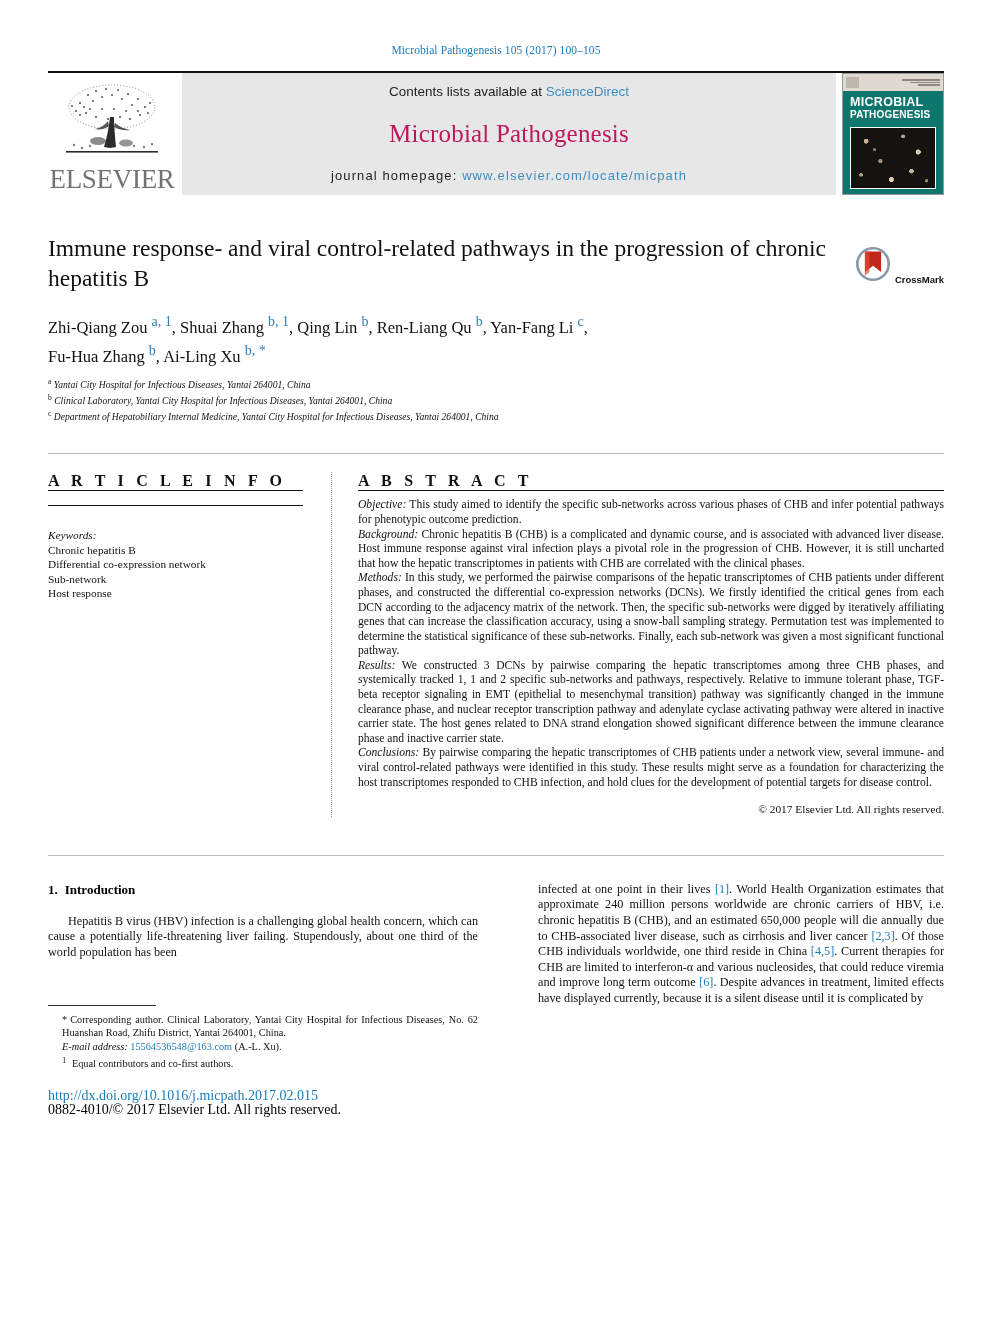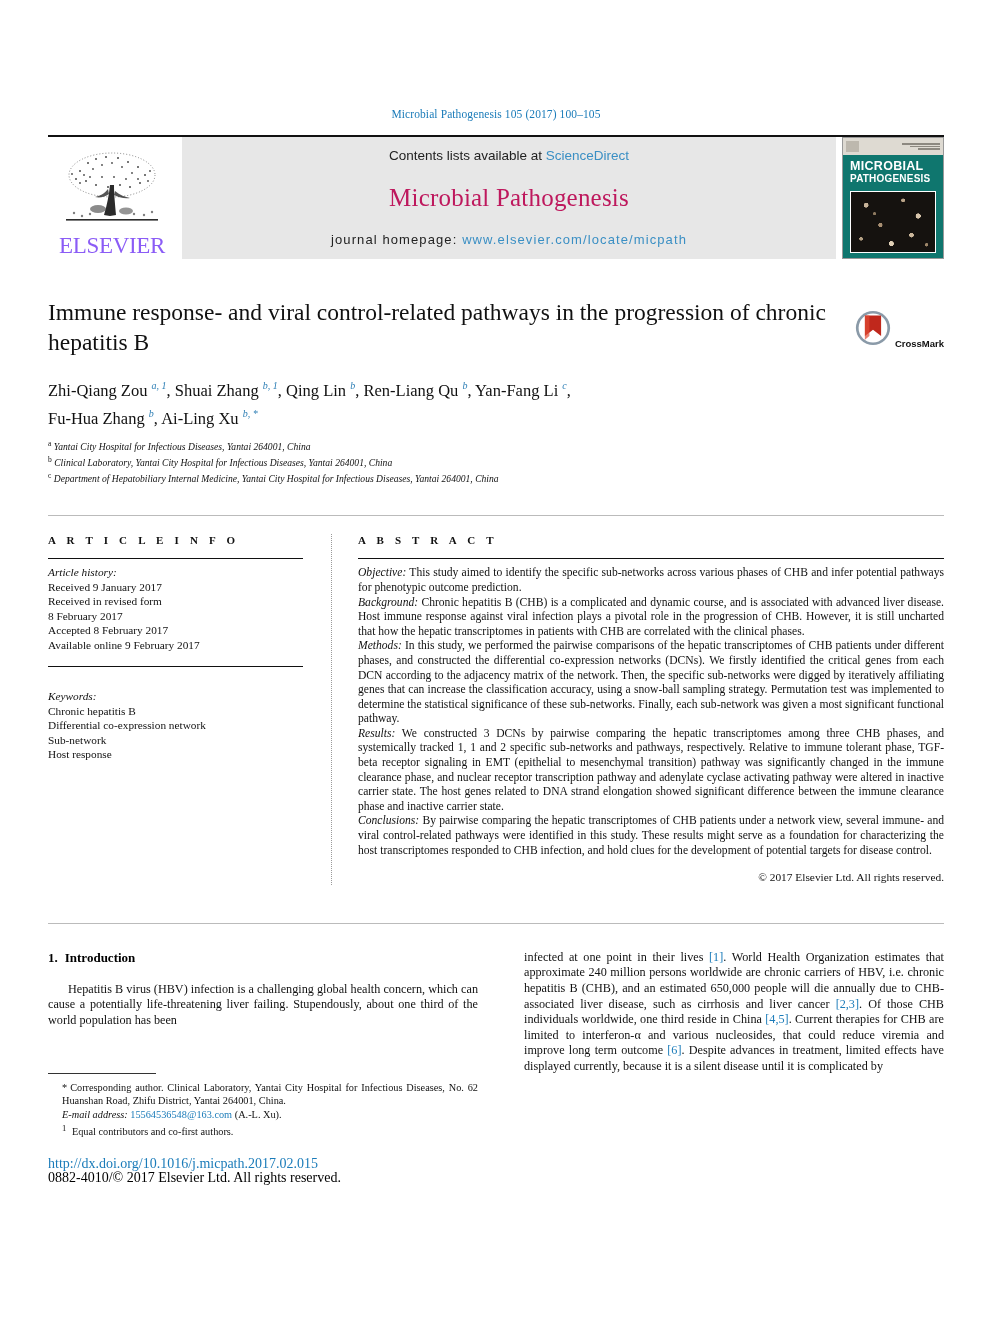--- a/index.html
+++ b/index.html
@@ -21,21 +21,21 @@
     height: 1323px;
     padding: 0;
   }
 
   
   .running-head {
     text-align: center;
     color: #1a7bb9;
     font-size: 11.5px;
     font-family: "Liberation Serif", serif;
-    padding-top: 108px;
+    padding-top: 44px;
     letter-spacing: 0.1px;
   }
 
   
   .masthead {
     margin: 15px 48px 0 48px;
     border-top: 2.5px solid #111;
     display: flex;
     align-items: stretch;
     height: 122px;
@@ -49,23 +49,23 @@
     justify-content: flex-end;
     padding-bottom: 2px;
     background: #fff;
   }
   .elsevier-tree {
     width: 104px;
     height: 84px;
     margin-top: 4px;
   }
   .elsevier-word {
-    color: #8b5cf6;
-    font-family: "Liberation Serif", serif;
-    font-size: 23px;
+    color: #737373;
+    font-family: "Liberation Serif", serif;
+    font-size: 27px;
     letter-spacing: -0.3px;
     line-height: 1;
     margin-top: 1px;
   }
   .masthead-center {
     flex: 1 1 auto;
     background: #e7e7e7;
     display: flex;
     flex-direction: column;
     justify-content: space-between;
@@ -184,21 +184,21 @@
   }
 
   
   .authors {
     margin: 17px 48px 0 48px;
     font-family: "Liberation Serif", serif;
     font-size: 16.5px;
     line-height: 23px;
     color: #111;
   }
-  .authors sup { color: #2e7fb5; font-size: 10px; vertical-align: super; font-style: italic; }
+  .authors sup { color: #2e7fb5; font-size: 14px; vertical-align: super; }
   .affiliations {
     margin: 9px 48px 0 48px;
     font-family: "Liberation Serif", serif;
     font-style: italic;
     font-size: 9.6px;
     line-height: 12.6px;
     color: #111;
   }
   .affiliations div sup { font-style: normal; font-size: 7.5px; }
 
@@ -214,24 +214,24 @@
     padding-right: 28px;
     border-right: 1px dotted #9a9a9a;
   }
   .col-abstract {
     flex: 1 1 auto;
     padding-left: 26px;
   }
   .sec-head {
     font-family: "Liberation Serif", serif;
     font-weight: bold;
-    font-size: 11px;
+    font-size: 16px;
     letter-spacing: 4.2px;
     color: #111;
-    margin-bottom: 12px;
+    margin-bottom: 0;
   }
   .rule-thick { border-top: 1.6px solid #111; }
   .info-group {
     padding-top: 6px;
     font-family: "Liberation Serif", serif;
     font-size: 11.3px;
     line-height: 14.5px;
     color: #111;
   }
   .info-group .lead { font-style: italic; }
@@ -253,21 +253,21 @@
   }
 
   
   .body-sep {
     margin: 38px 48px 0 48px;
     border-top: 1px solid #bbb;
   }
   .body-cols {
     margin: 26px 48px 0 48px;
     display: flex;
-    gap: 46px;
+    gap: 60px;
   }
   .bcol { flex: 1 1 0; position: relative; }
   .sec-title {
     font-family: "Liberation Serif", serif;
     font-weight: bold;
     font-size: 13px;
     margin: 0 0 16px 0;
   }
   .sec-title .num { margin-right: 7px; }
   .body-text {
@@ -427,30 +427,20 @@
       <div><sup>a</sup><span> Yantai City Hospital for Infectious Diseases, Yantai 264001, China</span></div>
       <div><sup>b</sup><span> Clinical Laboratory, Yantai City Hospital for Infectious Diseases, Yantai 264001, China</span></div>
       <div><sup>c</sup><span> Department of Hepatobiliary Internal Medicine, Yantai City Hospital for Infectious Diseases, Yantai 264001, China</span></div>
     </div>
 
   <div class="info-abstract">
 
     <div class="col-info">
       <div class="sec-head">A R T I C L E   I N F O</div>
       <div class="rule-thick"></div>
-      <div class="info-group">
-        <div class="lead">Article history:</div>
-        <div id="history-lines">
-            <div>Received 9 January 2017</div>
-            <div>Received in revised form</div>
-            <div>8 February 2017</div>
-            <div>Accepted 8 February 2017</div>
-            <div>Available online 9 February 2017</div>
-          </div>
-      </div>
       <div class="rule-thick" style="margin-top:14px"></div>
       <div class="info-group second">
         <div class="lead">Keywords:</div>
         <div id="keyword-lines">
             <div>Chronic hepatitis B</div>
             <div>Differential co-expression network</div>
             <div>Sub-network</div>
             <div>Host response</div>
           </div>
       </div>

